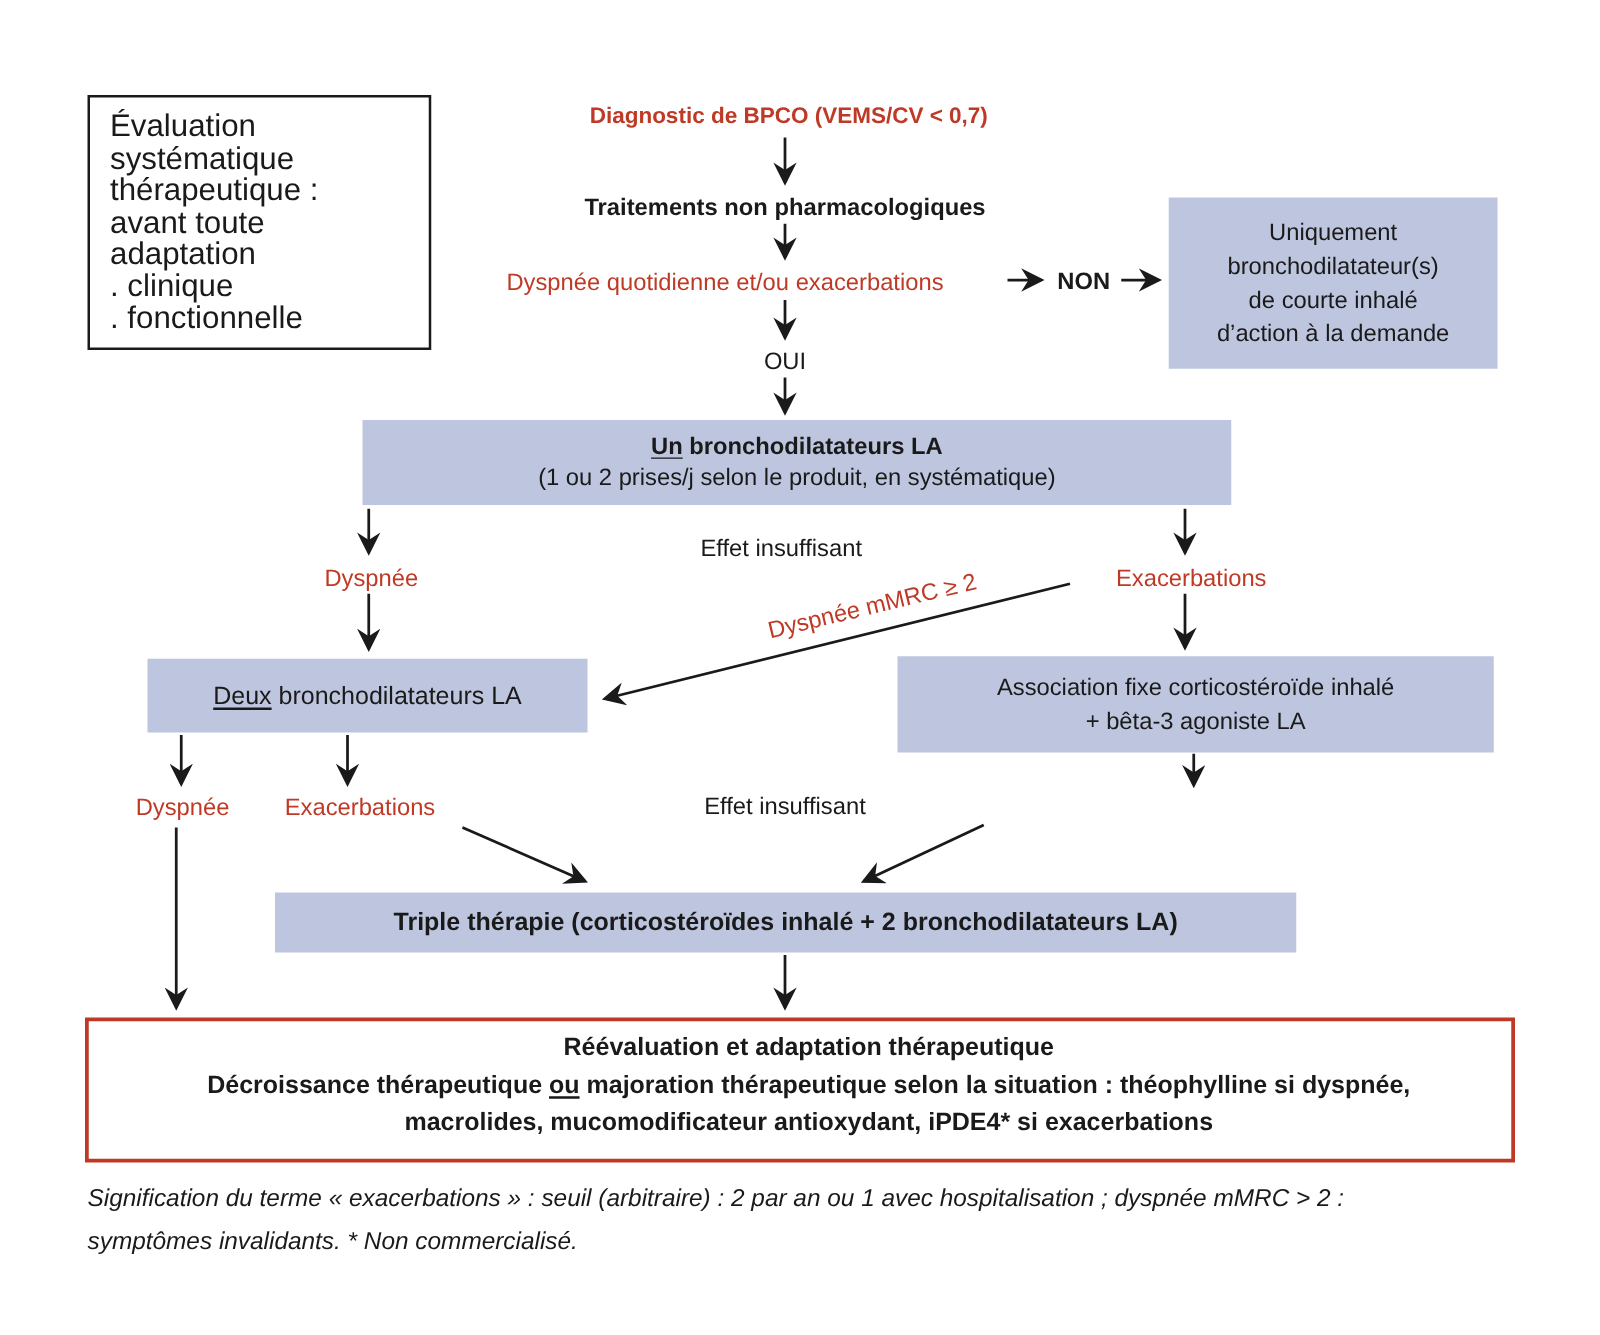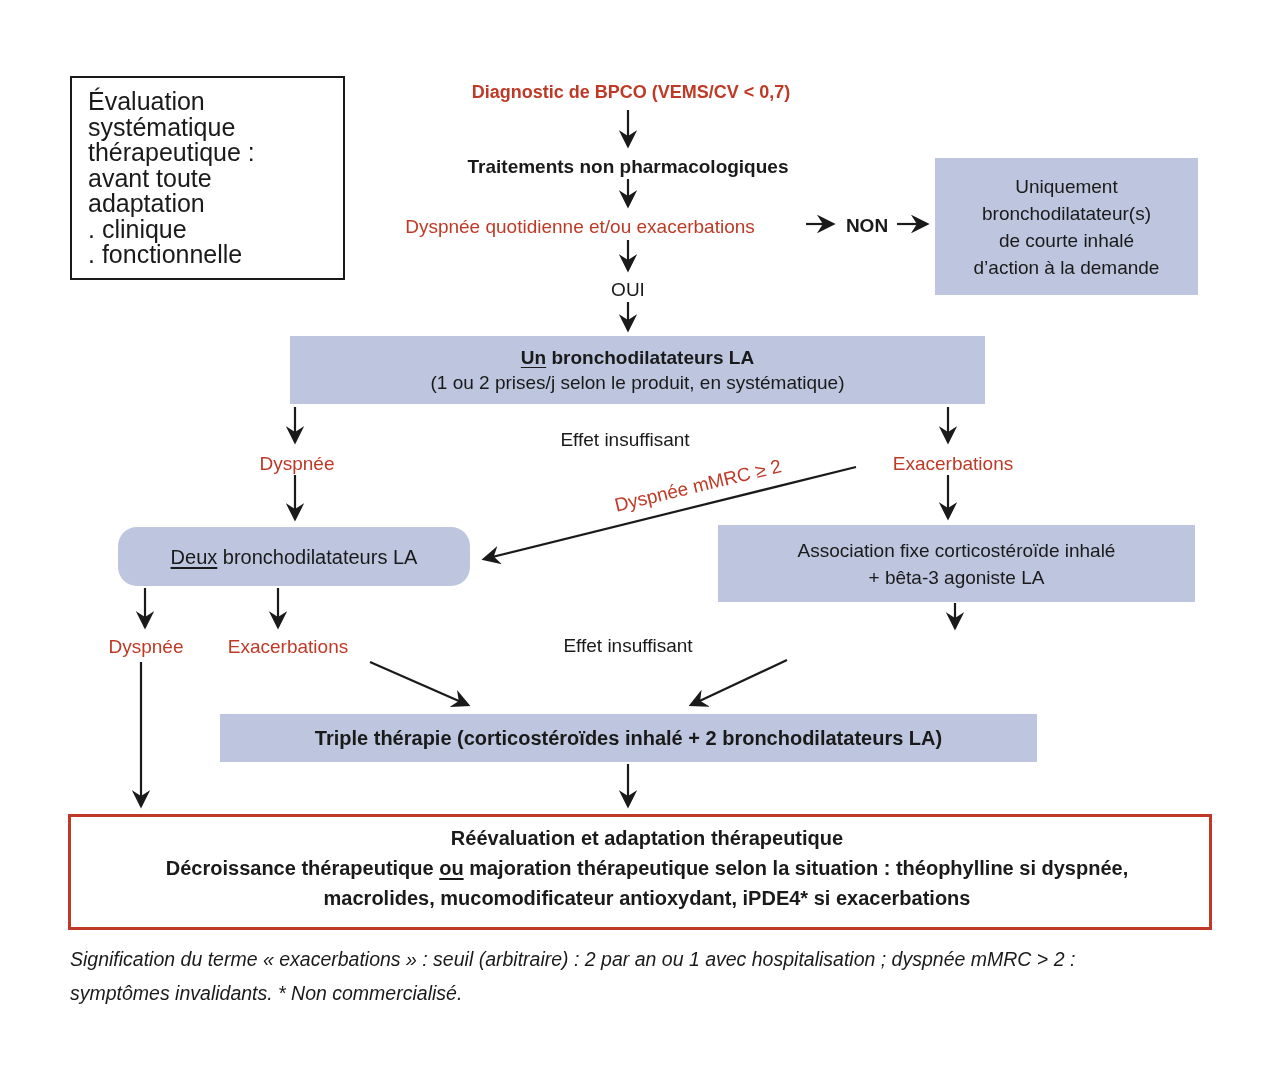--- a/index.html
+++ b/index.html
@@ -93,21 +93,21 @@
   </div>
 
   <div class="abs t19 ctr" style="left:545px;top:427px;width:160px;">Effet insuffisant</div>
 
   <div class="abs t19 red ctr" style="left:247px;top:451px;width:100px;">Dyspnée</div>
 
   <div class="abs t19 red ctr" style="left:878px;top:451px;width:150px;">Exacerbations</div>
 
   <div class="abs t19 red ctr rot" style="left:578px;top:473px;width:240px;">Dyspnée mMRC ≥ 2</div>
 
-  <div class="abs bluebox t20 ctr" style="left:118px;top:527px;width:352px;height:59px;border-radius:19px;">
+  <div class="abs bluebox t20 ctr" style="left:118px;top:527px;width:352px;height:59px;">
     <div>
       <span class="u">Deux</span><span> bronchodilatateurs LA</span>
     </div>
   </div>
 
   <div class="abs bluebox t19 ctr" style="left:718px;top:525px;width:477px;height:77px;line-height:27px;">
     <div>Association fixe corticostéroïde inhalé</div>
     <div>+ bêta-3 agoniste LA</div>
   </div>
 

